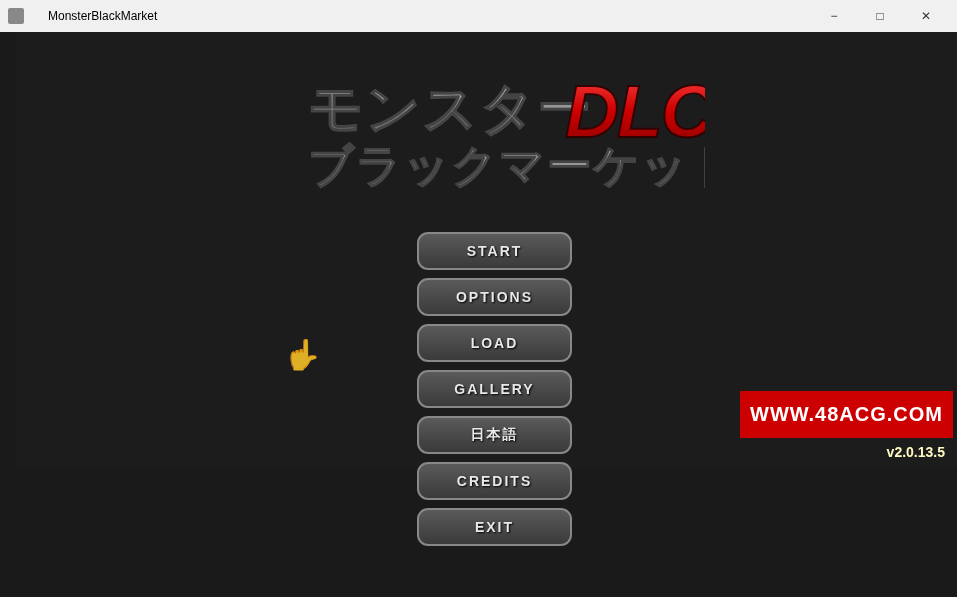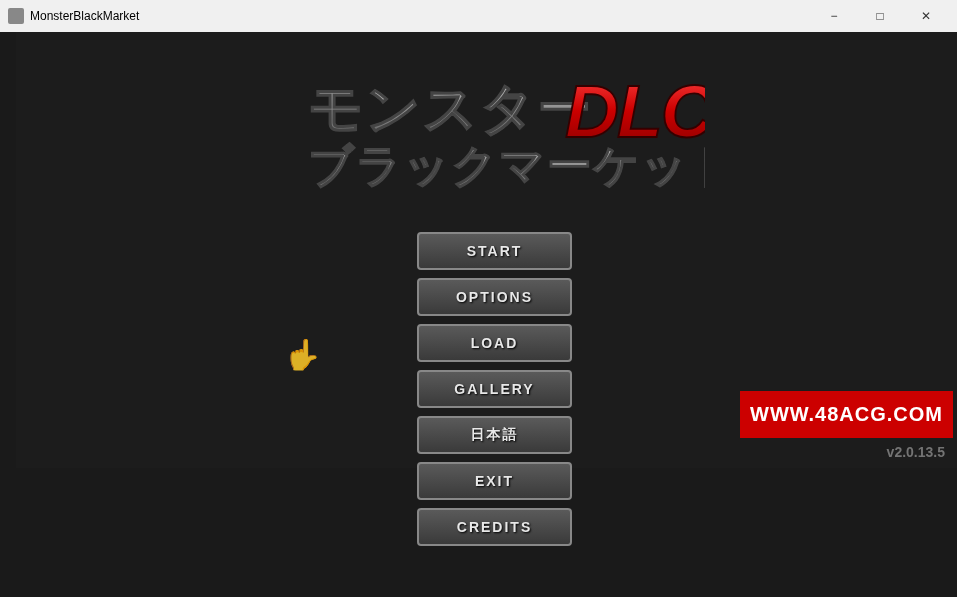--- a/index.html
+++ b/index.html
@@ -24,21 +24,21 @@
       padding: 0 8px;
       position: absolute;
       top: 0;
       left: 0;
       z-index: 10;
     }
 
     .title-bar-left {
       display: flex;
       align-items: center;
-      gap: 6px;
+      gap: 24px;
     }
 
     .title-bar-icon {
       width: 16px;
       height: 16px;
       background: #888;
       border-radius: 2px;
     }
 
     .title-bar-title {
@@ -103,21 +103,21 @@
       align-items: center;
       gap: 8px;
       margin-top: 30px;
     }
 
     .menu-btn {
       width: 155px;
       height: 38px;
       background: linear-gradient(to bottom, #5a5a5a, #3a3a3a);
       border: 2px solid #888;
-      border-radius: 4px;
+      border-radius: 11px;
       color: #e8e8e8;
       font-size: 14px;
       font-weight: bold;
       letter-spacing: 2px;
       cursor: pointer;
       display: flex;
       align-items: center;
       justify-content: center;
       text-shadow: 1px 1px 2px #000;
       transition: background 0.1s;
@@ -146,21 +146,21 @@
       font-weight: bold;
       padding: 12px 10px;
       letter-spacing: 1px;
     }
 
     
     .version {
       position: absolute;
       bottom: 8px;
       right: 28px;
-      color: #737373;
+      color: #fef9c3;
       font-size: 14px;
       font-weight: bold;
     }
 
     
     .logo-svg {
       width: 420px;
       height: 140px;
     }
   </style>
@@ -213,21 +213,21 @@
   </div>
 
   <div class="cursor-hand">👆</div>
 
   <div class="menu-container">
     <button class="menu-btn">START</button>
     <button class="menu-btn">OPTIONS</button>
     <button class="menu-btn">LOAD</button>
     <button class="menu-btn">GALLERY</button>
     <button class="menu-btn">日本語</button>
+    <button class="menu-btn">CREDITS</button>
     <button class="menu-btn">EXIT</button>
-    <button class="menu-btn">CREDITS</button>
   </div>
 
   <div class="watermark">WWW.48ACG.COM</div>
 
   <div class="version">v2.0.13.5</div>
 
 </div>
 
 </body></html>

